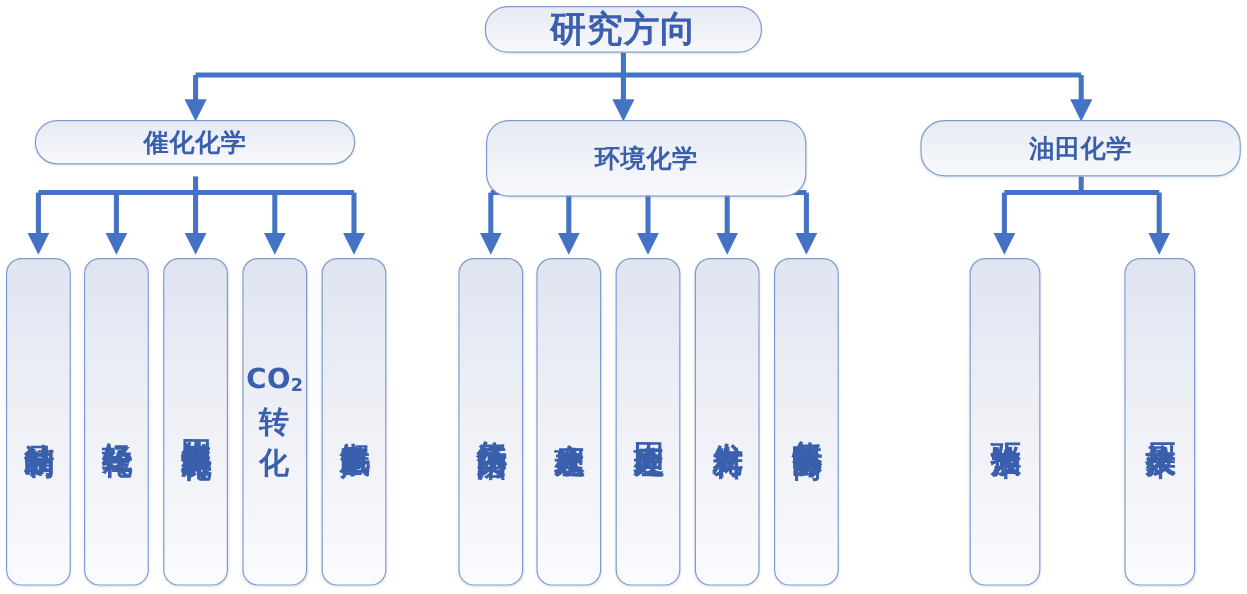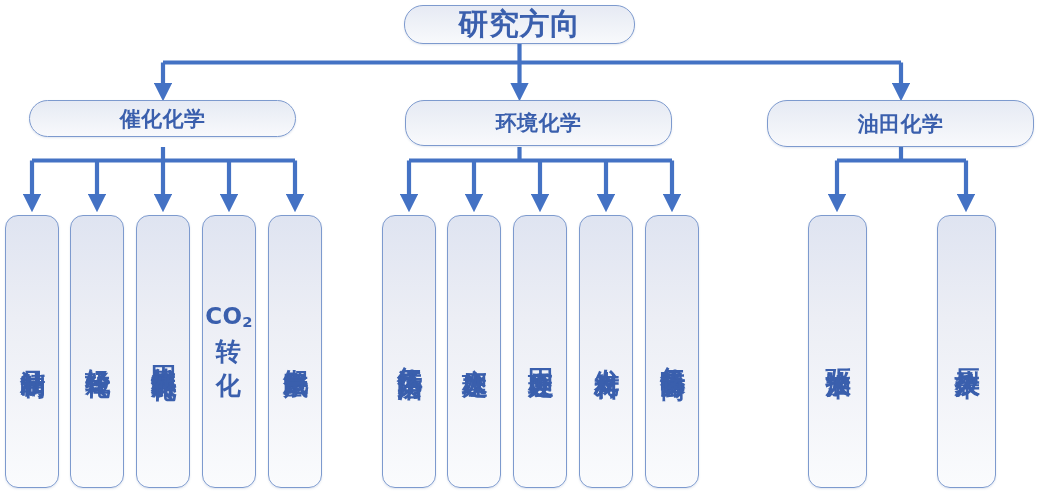--- a/index.html
+++ b/index.html
@@ -141,21 +141,21 @@
   </svg>
 
   <div class="node level0" style="left:404px; top:5px; width:231px; height:39px;">
     <span>研究方向</span>
   </div>
 
   <div class="node level1" style="left:29px; top:100px; width:267px; height:37px;">
     <span>催化化学</span>
   </div>
 
-  <div class="node level1" style="left:405px; top:100px; width:267px; height:46px;">
+  <div class="node level1" style="left:405px; top:100px; width:267px; height:64px;">
     <span>环境化学</span>
   </div>
 
   <div class="node level1" style="left:767px; top:100px; width:267px; height:47px;border-radius:20px;">
     <span>油田化学</span>
   </div>
 
   <div class="node leaf" style="left:5px; top:215px; width:54px; height:273px;">
     <span class="leaf-text">油品精制</span>
   </div>

